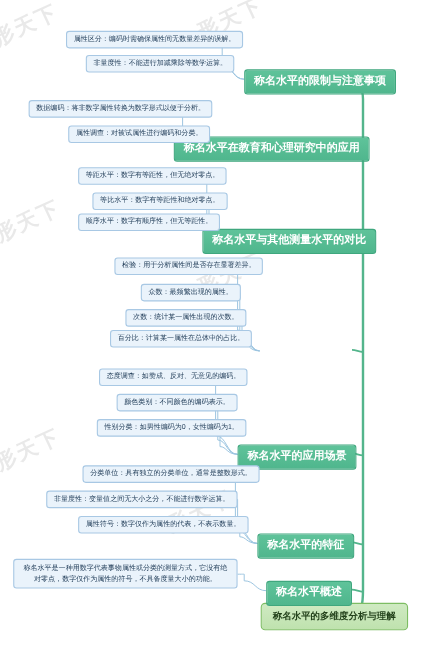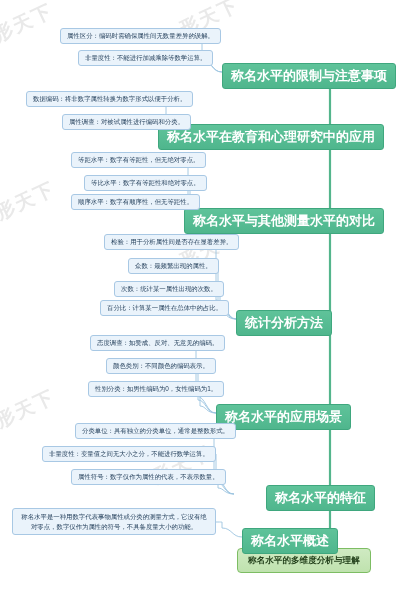--- a/index.html
+++ b/index.html
@@ -30,21 +30,21 @@
     padding:3px 6px;
     box-shadow:0 0 0 0 rgba(0,0,0,0);
   }
   .leaf.multiline{white-space:normal;text-align:center;line-height:1.5;}
   
   .branch{
     background:linear-gradient(180deg,#5fc39a 0%,#4fb68d 100%);
     border:1px solid #3fa77e;
     border-radius:3px;
     color:#ffffff;
-    font-size:13px;
+    font-size:10px;
     font-weight:700;
     padding:4px 8px;
   }
   
   .root{
     background:linear-gradient(180deg,#cfeac2 0%,#bfe2ae 100%);
     border:1px solid #7dbd63;
     border-radius:4px;
     color:#22401a;
     font-size:8.6px;
@@ -113,32 +113,31 @@
 
   <div class="node branch" style="left:158px;top:124px;">称名水平在教育和心理研究中的应用</div>
   <div class="node leaf" style="left:26px;top:91px;">数据编码：将非数字属性转换为数字形式以便于分析。</div>
   <div class="node leaf" style="left:62px;top:114px;">属性调查：对被试属性进行编码和分类。</div>
 
   <div class="node branch" style="left:184px;top:208px;">称名水平与其他测量水平的对比</div>
   <div class="node leaf" style="left:71px;top:152px;">等距水平：数字有等距性，但无绝对零点。</div>
   <div class="node leaf" style="left:84px;top:175px;">等比水平：数字有等距性和绝对零点。</div>
   <div class="node leaf" style="left:71px;top:194px;">顺序水平：数字有顺序性，但无等距性。</div>
 
-  <div class="node branch" style="left:236px;top:310px;">统计分析方法</div>
   <div class="node leaf" style="left:104px;top:234px;">检验：用于分析属性间是否存在显著差异。</div>
   <div class="node leaf" style="left:128px;top:258px;">众数：最频繁出现的属性。</div>
   <div class="node leaf" style="left:114px;top:281px;">次数：统计某一属性出现的次数。</div>
   <div class="node leaf" style="left:100px;top:300px;">百分比：计算某一属性在总体中的占比。</div>
 
   <div class="node branch" style="left:216px;top:404px;">称名水平的应用场景</div>
   <div class="node leaf" style="left:90px;top:335px;">态度调查：如赞成、反对、无意见的编码。</div>
   <div class="node leaf" style="left:106px;top:358px;">颜色类别：不同颜色的编码表示。</div>
   <div class="node leaf" style="left:88px;top:381px;">性别分类：如男性编码为0，女性编码为1。</div>
 
-  <div class="node branch" style="left:234px;top:485px;margin-left:32px;">称名水平的特征</div>
+  <div class="node branch" style="left:234px;top:485px;">称名水平的特征</div>
   <div class="node leaf" style="left:75px;top:423px;">分类单位：具有独立的分类单位，通常是整数形式。</div>
   <div class="node leaf" style="left:42px;top:446px;">非量度性：变量值之间无大小之分，不能进行数学运算。</div>
   <div class="node leaf" style="left:71px;top:469px;">属性符号：数字仅作为属性的代表，不表示数量。</div>
 
   <div class="node branch" style="left:242px;top:528px;text-align:center;">称名水平概述</div>
   <div class="node leaf multiline" style="left:12px;top:508px;width:204px;">称名水平是一种用数字代表事物属性或分类的测量方式，它没有绝对零点，数字仅作为属性的符号，不具备度量大小的功能。</div>
 
 </div>
 
 </body></html>

